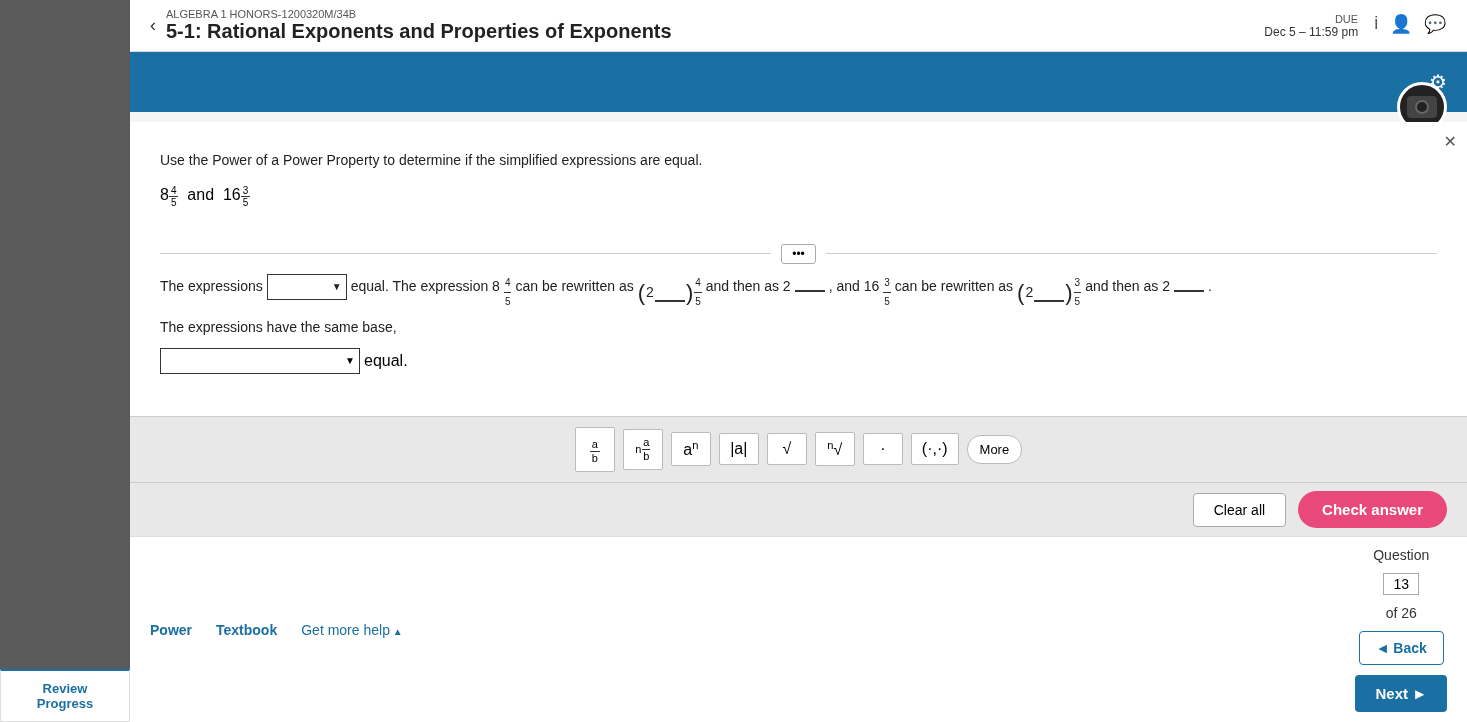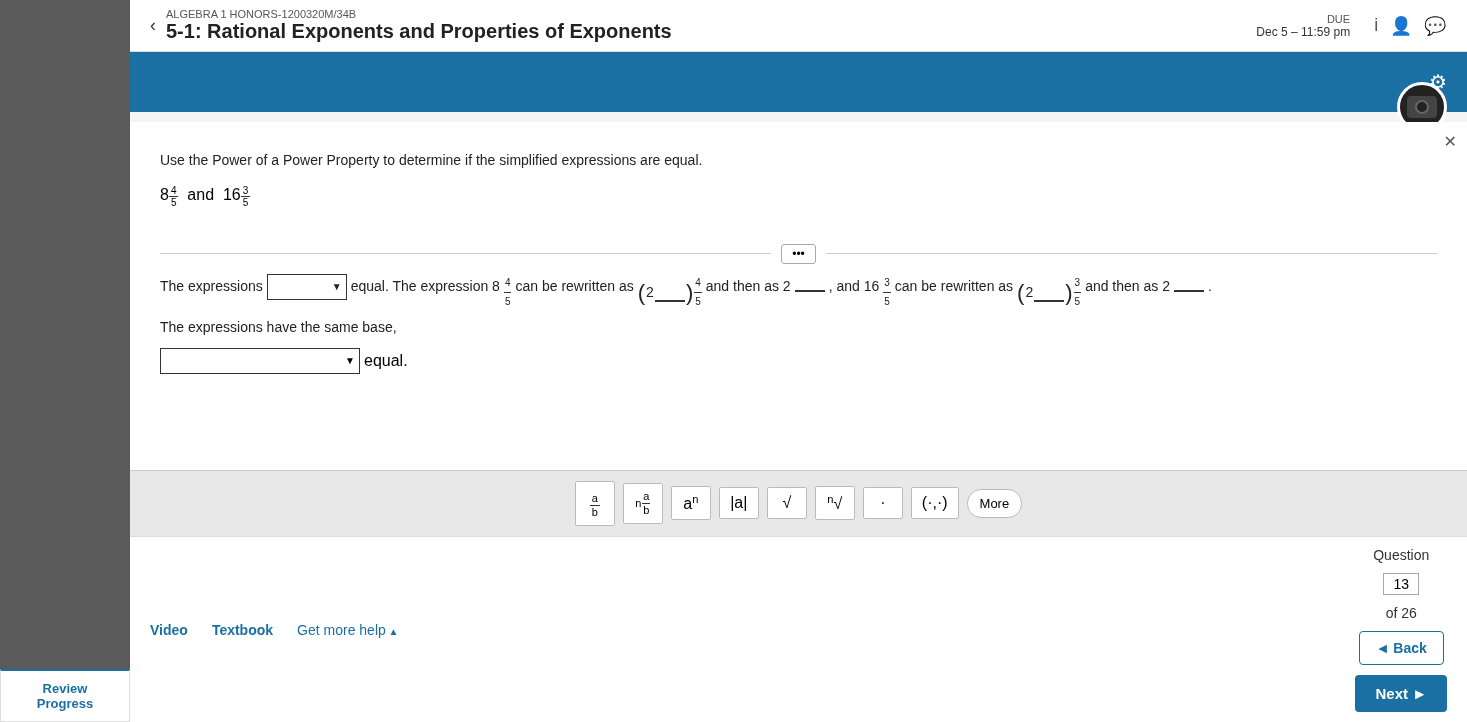--- a/index.html
+++ b/index.html
@@ -44,22 +44,22 @@
       font-size: 11px;
       color: #555;
     }
     .header-title {
       font-size: 20px;
       font-weight: bold;
       color: #222;
     }
     .header-right {
       display: flex;
-      align-items: center;
-      gap: 24px;
+      align-items: flex-start;
+      gap: 16px;
     }
     .due-info {
       text-align: right;
     }
     .due-label {
       font-size: 11px;
       color: #555;
     }
     .due-date {
       font-size: 12px;
@@ -496,24 +496,28 @@
     </button>
     <button class="toolbar-btn" title="dot">
       ·
     </button>
     <button class="toolbar-btn" title="matrix">
       (·,·)
     </button>
     <button class="toolbar-btn-more">More</button>
   </div>
 
+  <div class="action-bar">
+    <button class="clear-all-btn">Clear all</button>
+    <button class="check-answer-btn">Check answer</button>
+  </div>
 
   <div class="bottom-bar">
     <div class="bottom-links">
-      <a class="bottom-link">Video</a>
+      <a class="bottom-link">Power</a>
       <a class="bottom-link">Textbook</a>
       <a class="get-more-help">Get more help</a>
     </div>
     <div class="question-nav">
       <span class="question-label">Question</span>
       <span class="question-num-box">13</span>
       <span class="question-total">of 26</span>
       <button class="back-btn">◄ Back</button>
       <button class="next-btn">Next ►</button>
     </div>

